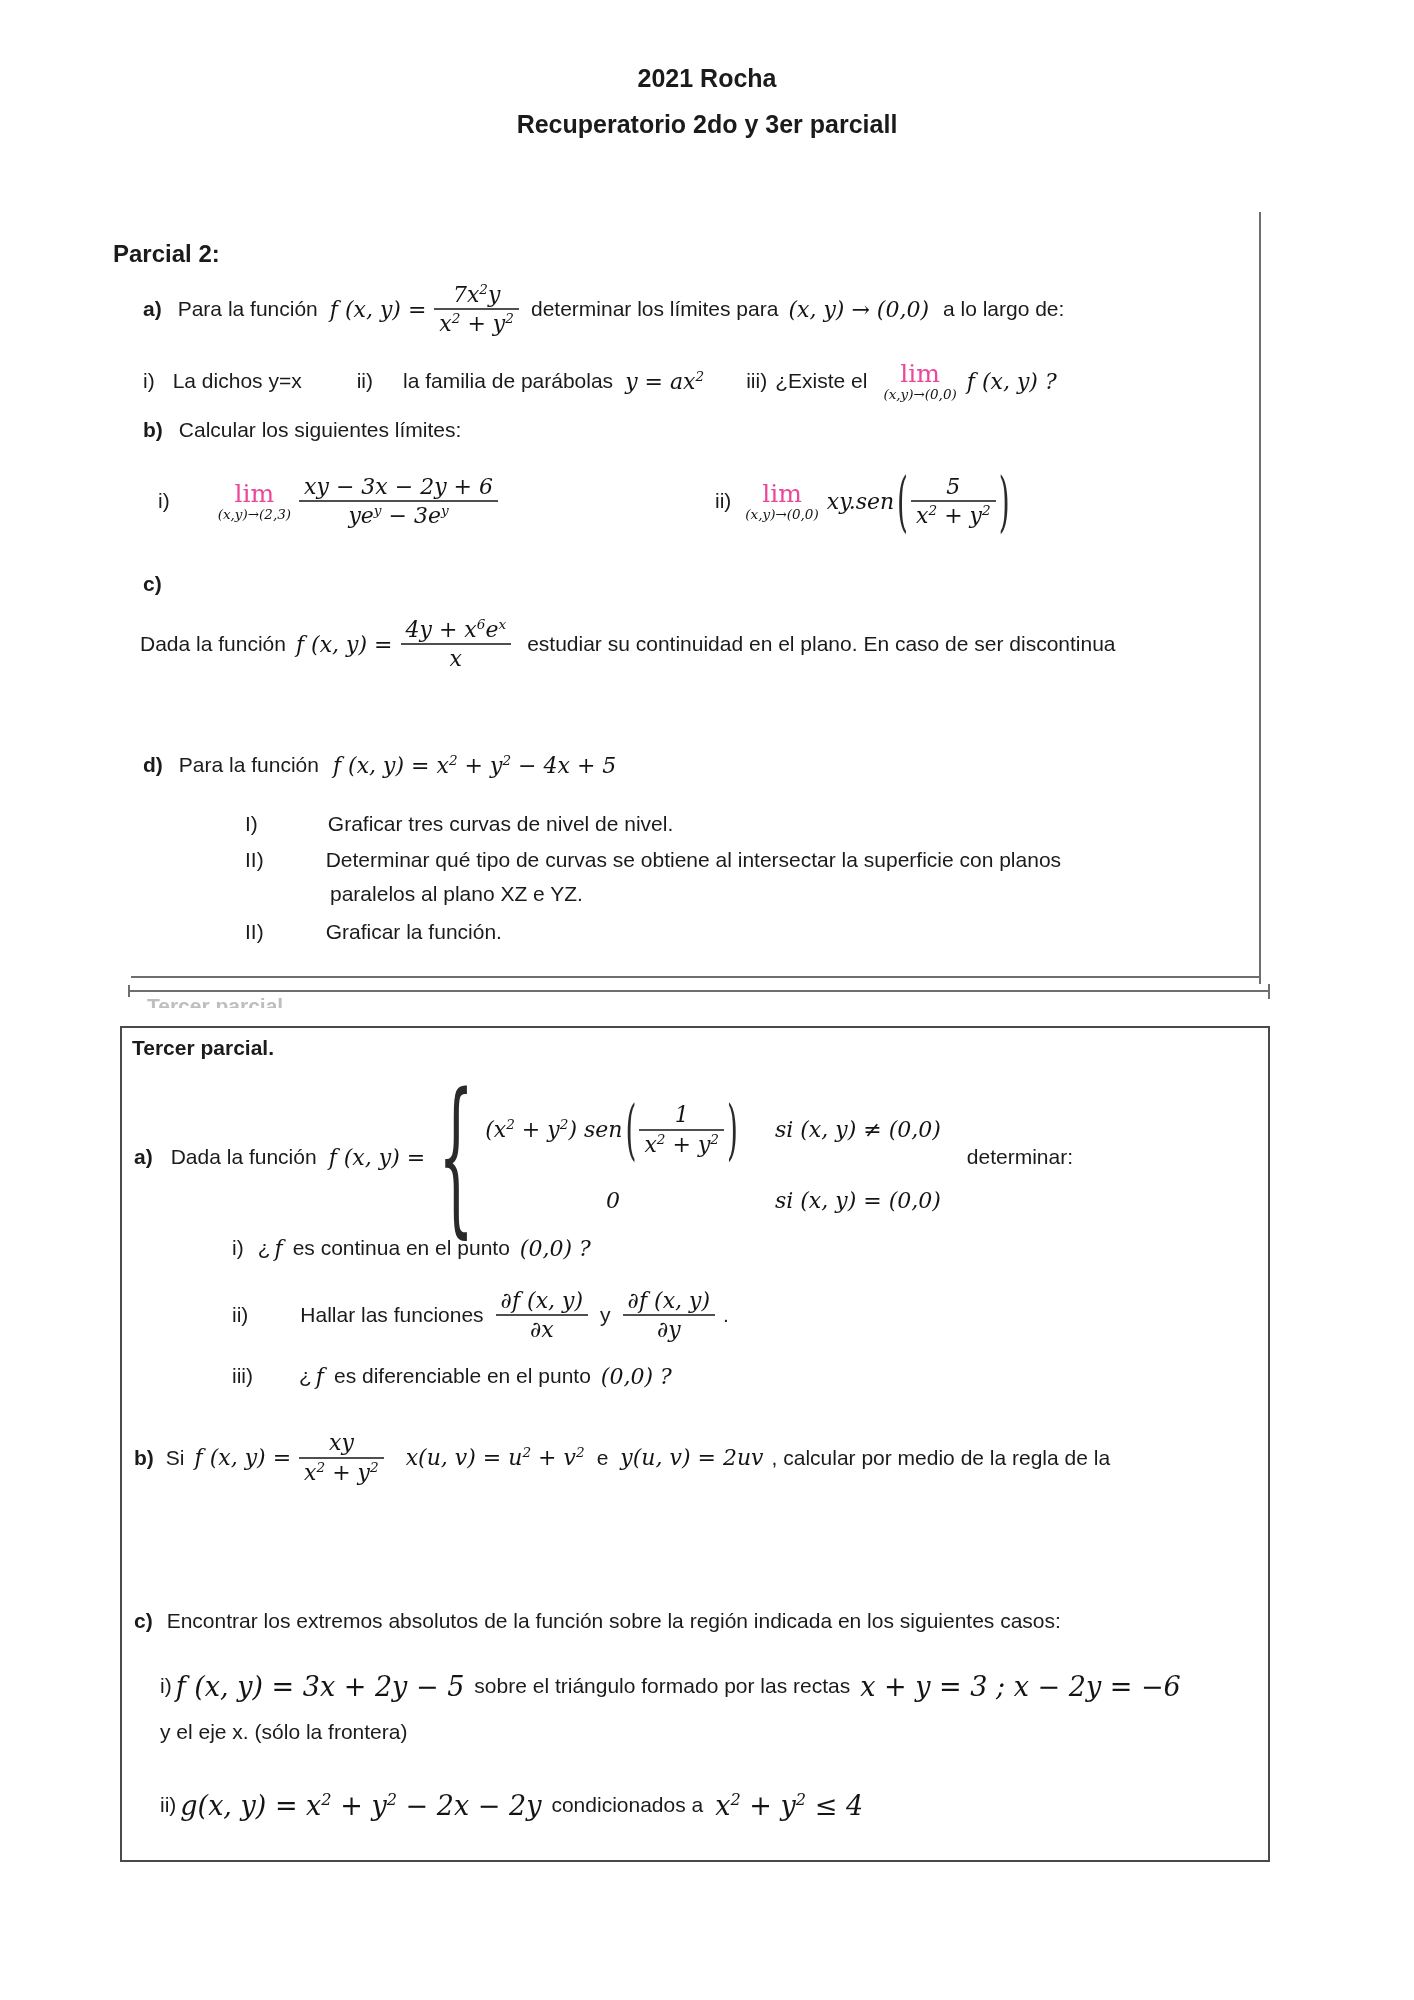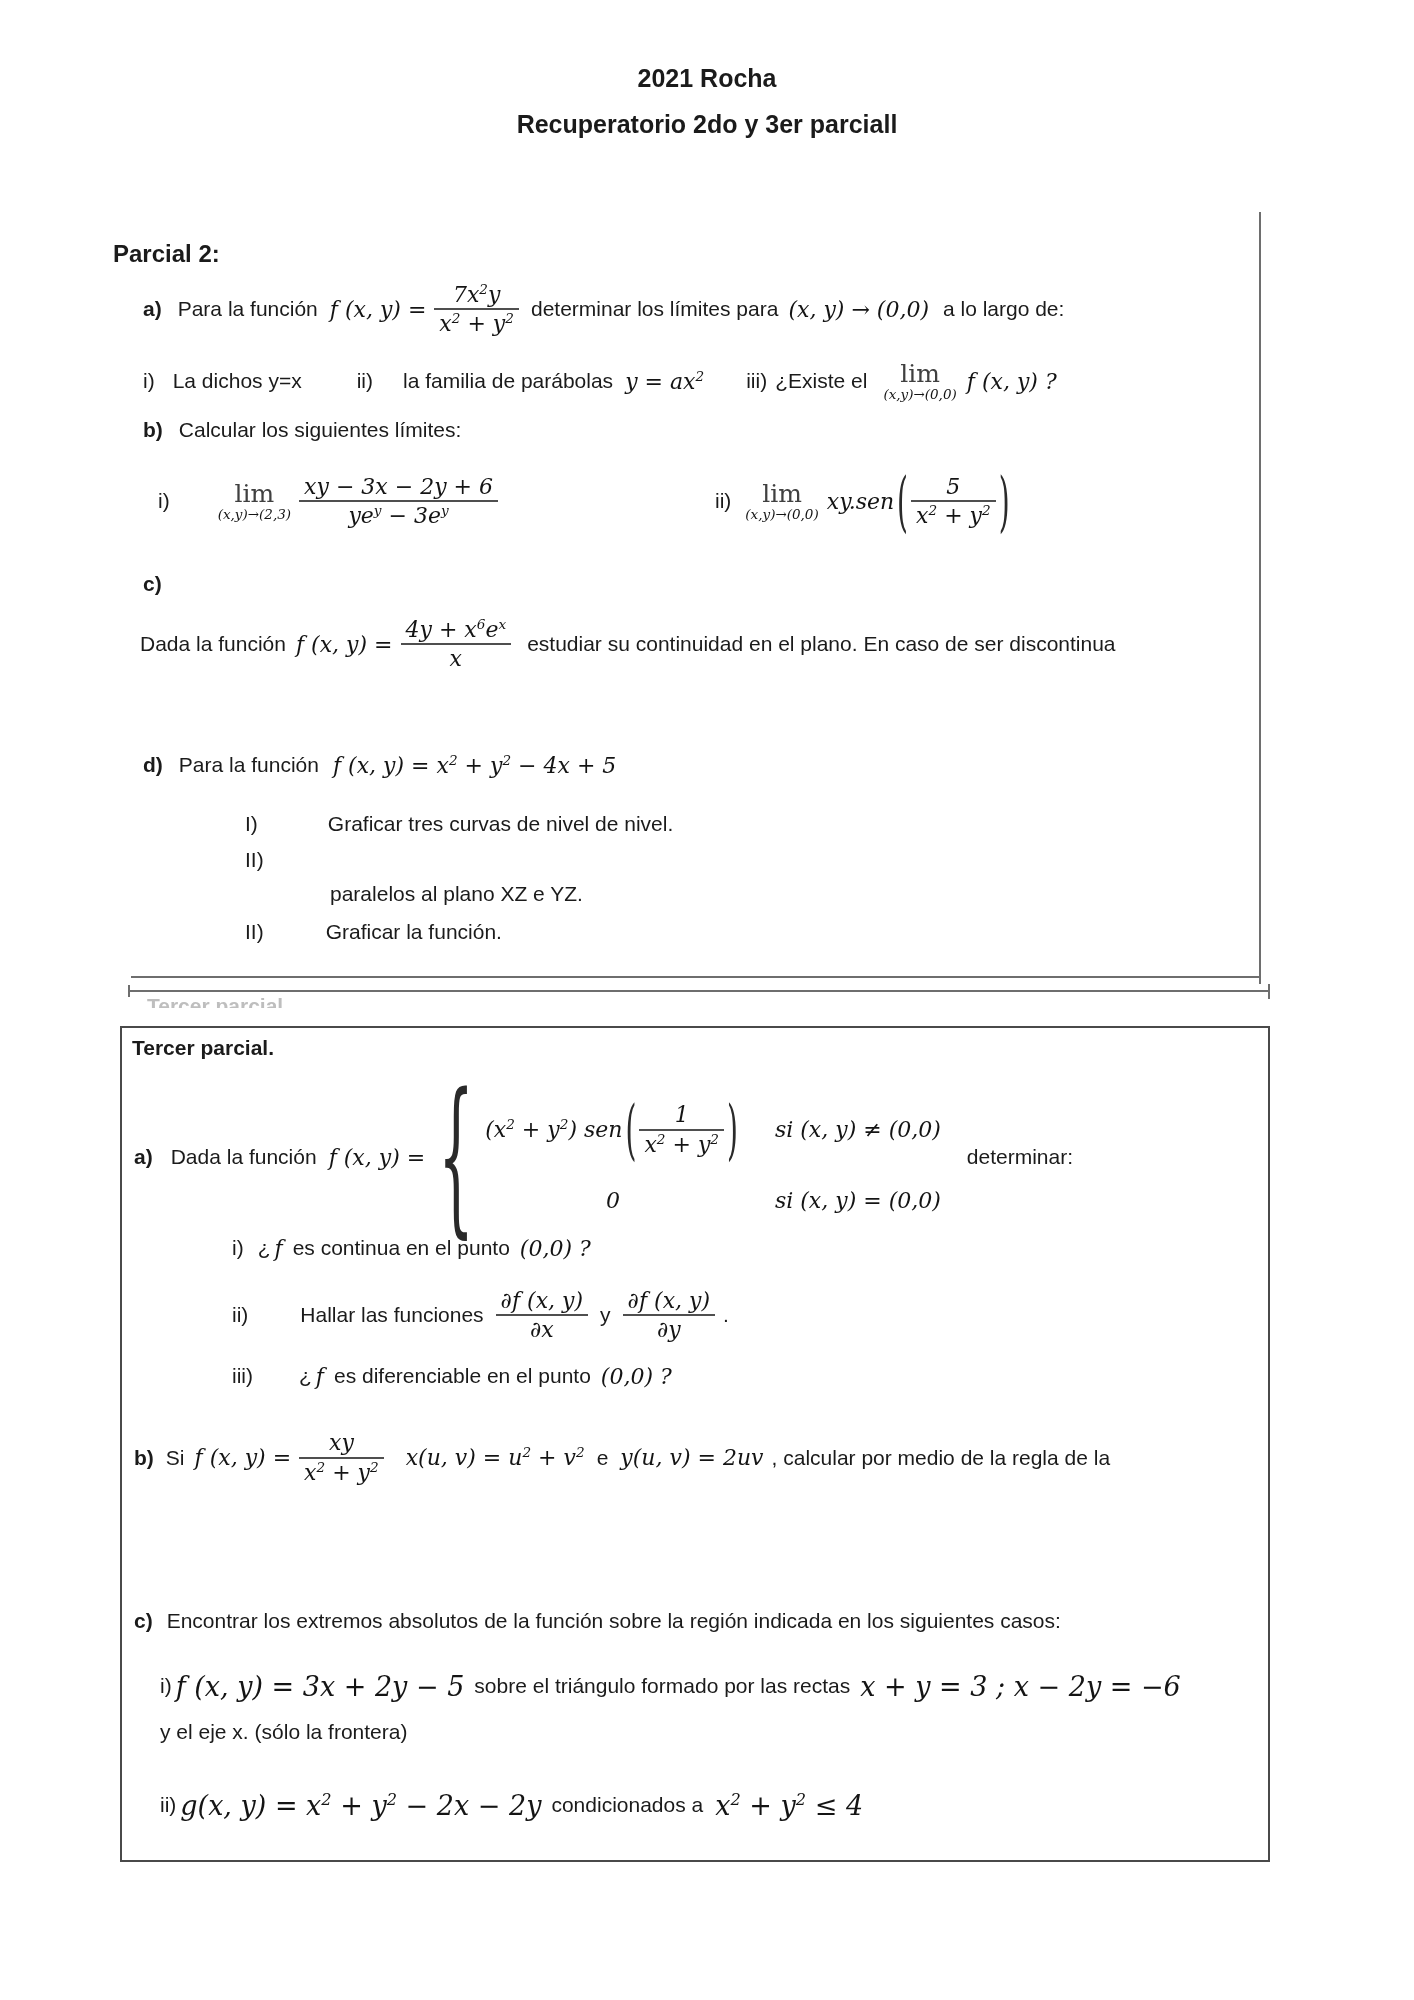--- a/index.html
+++ b/index.html
@@ -10,21 +10,21 @@
   .t{font-size:21px;color:#1b1b1b;}
   .bold{font-weight:bold;}
   .m{font-family:"DejaVu Serif",serif;font-style:italic;font-size:22px;color:#141414;}
   .m sup{font-size:0.62em;line-height:0;}
   .m2{font-family:"DejaVu Serif",serif;font-style:italic;font-size:27px;color:#141414;}
   .m2 sup{font-size:0.6em;line-height:0;}
   .frac{display:inline-flex;flex-direction:column;text-align:center;line-height:1.25;vertical-align:middle;}
   .frac .num{display:block;padding:0 5px;}
   .frac .den{display:block;border-top:2px solid #4f4f4f;padding:0 5px;}
   .lim{display:inline-flex;flex-direction:column;align-items:center;line-height:1.05;}
-  .lim .word{font-family:"DejaVu Serif",serif;font-style:normal;font-size:25px;color:#404040;}
+  .lim .word{font-family:"DejaVu Serif",serif;font-style:normal;font-size:25px;color:#ec4899;}
   .lim .under{font-family:"DejaVu Serif",serif;font-style:italic;font-size:13.5px;color:#141414;}
   .bp{display:inline-block;font-family:"DejaVu Serif",serif;font-style:normal;font-size:28px;
       transform:scaleY(2.35);transform-origin:center;color:#2a2a2a;margin:0 3px;}
   .brace{display:inline-block;font-family:"DejaVu Serif",serif;font-style:normal;font-size:66px;
       transform:scale(0.85,2.55);transform-origin:center;color:#2a2a2a;line-height:1;}
   .vline{position:absolute;background:#6e6e6e;}
   .hline{position:absolute;background:#6e6e6e;}
   .ghost{position:absolute;overflow:hidden;color:#8a8a8a;opacity:0.55;font-weight:bold;font-size:21px;}
   .box{position:absolute;border:2px solid #4a4a4a;background:#ffffff;}
   .cases{display:inline-grid;grid-template-columns:auto auto;column-gap:34px;row-gap:30px;align-items:center;}
@@ -121,20 +121,21 @@
     <span class="t" style="margin-left:16px;">Para la función</span>
     <span class="m" style="margin-left:14px;">f (x, y) = x<sup>2</sup> + y<sup>2</sup> − 4x + 5</span>
   </div>
 
   <div class="row" style="left:245px;top:810px;height:28px;">
     <span class="t">I)</span>
     <span class="t" style="margin-left:70px;">Graficar tres curvas de nivel de nivel.</span>
   </div>
   <div class="row" style="left:245px;top:846px;height:28px;">
     <span class="t">II)</span>
+    <span class="t" style="margin-left:62px;">Determinar qué tipo de curvas se obtiene al intersectar la superficie con planos</span>
   </div>
   <div class="abs t" style="left:330px;top:882px;">paralelos al plano XZ e YZ.</div>
   <div class="row" style="left:245px;top:918px;height:28px;">
     <span class="t">II)</span>
     <span class="t" style="margin-left:62px;">Graficar la función.</span>
   </div>
 
   <div class="vline" style="left:1259px;top:212px;width:2px;height:772px;"></div>
   <div class="hline" style="left:131px;top:976px;width:1130px;height:2px;"></div>
   <div class="hline" style="left:128px;top:990px;width:1142px;height:2px;"></div>

